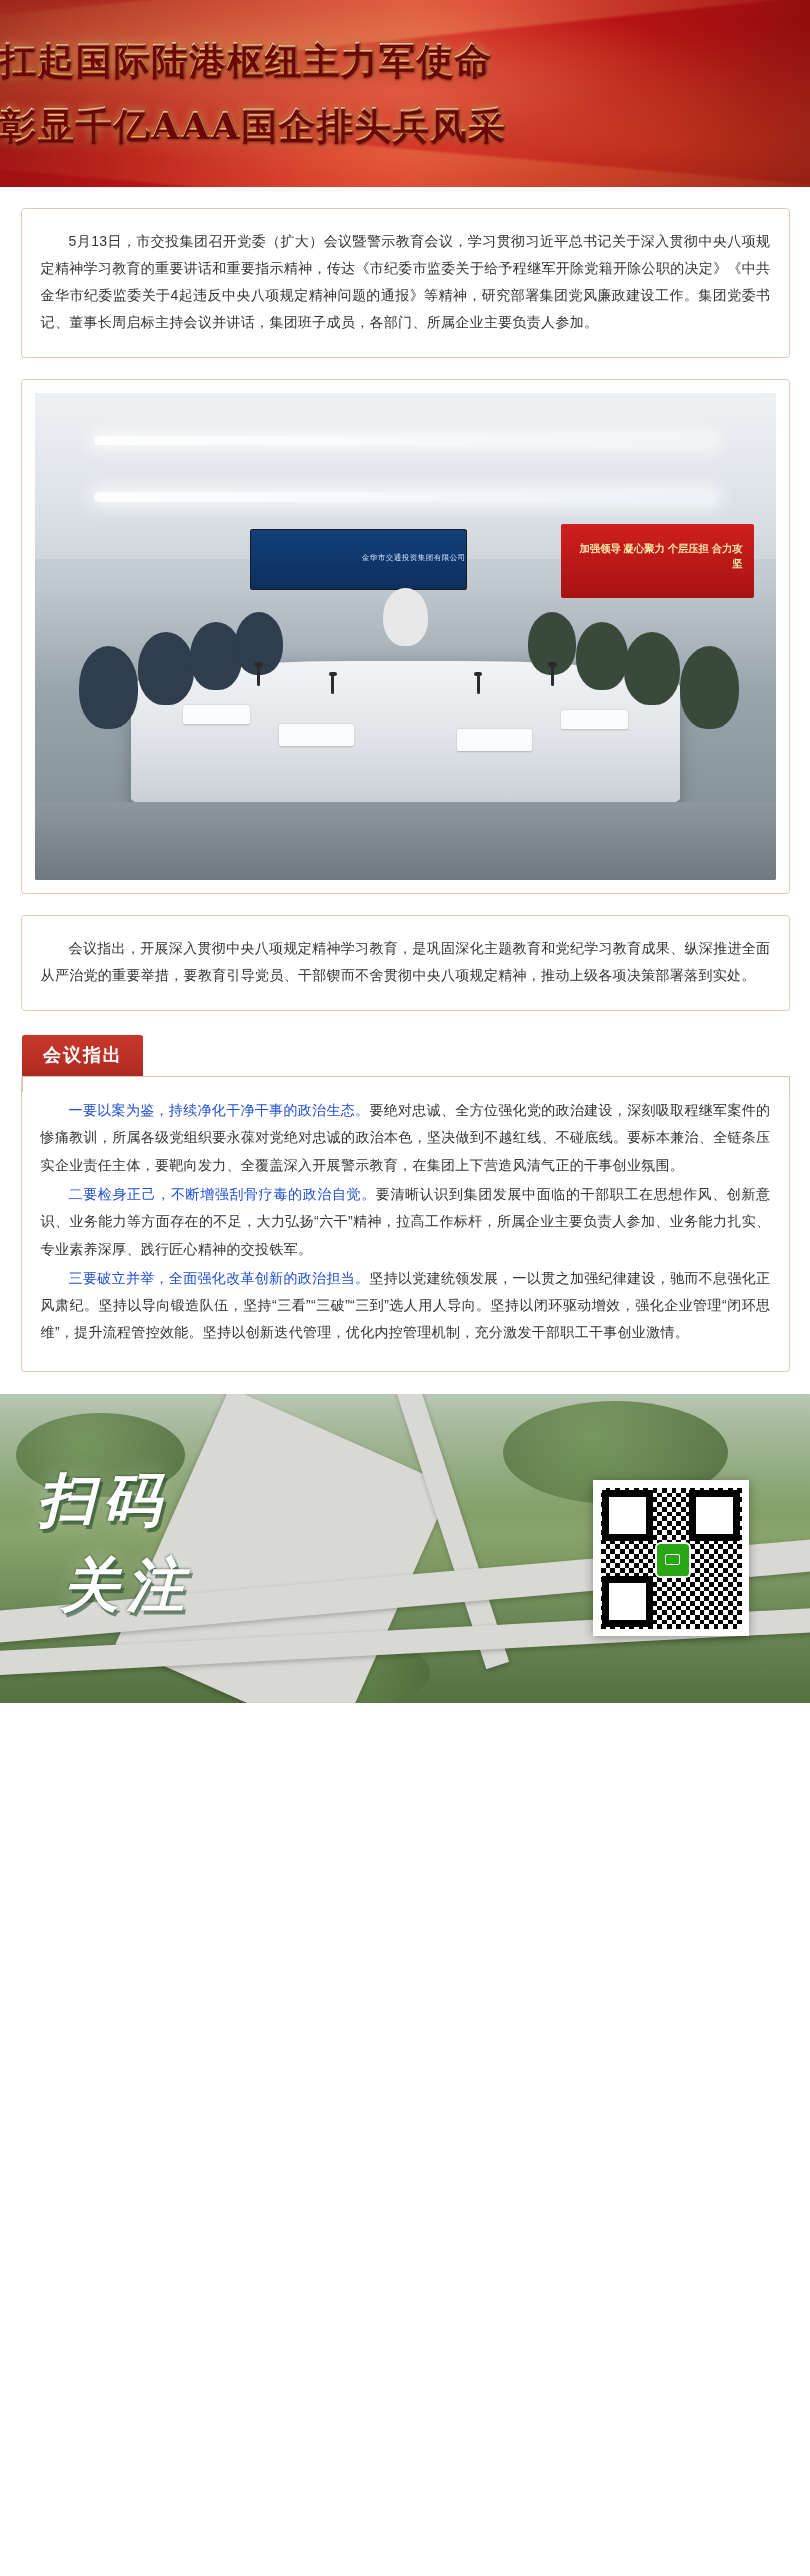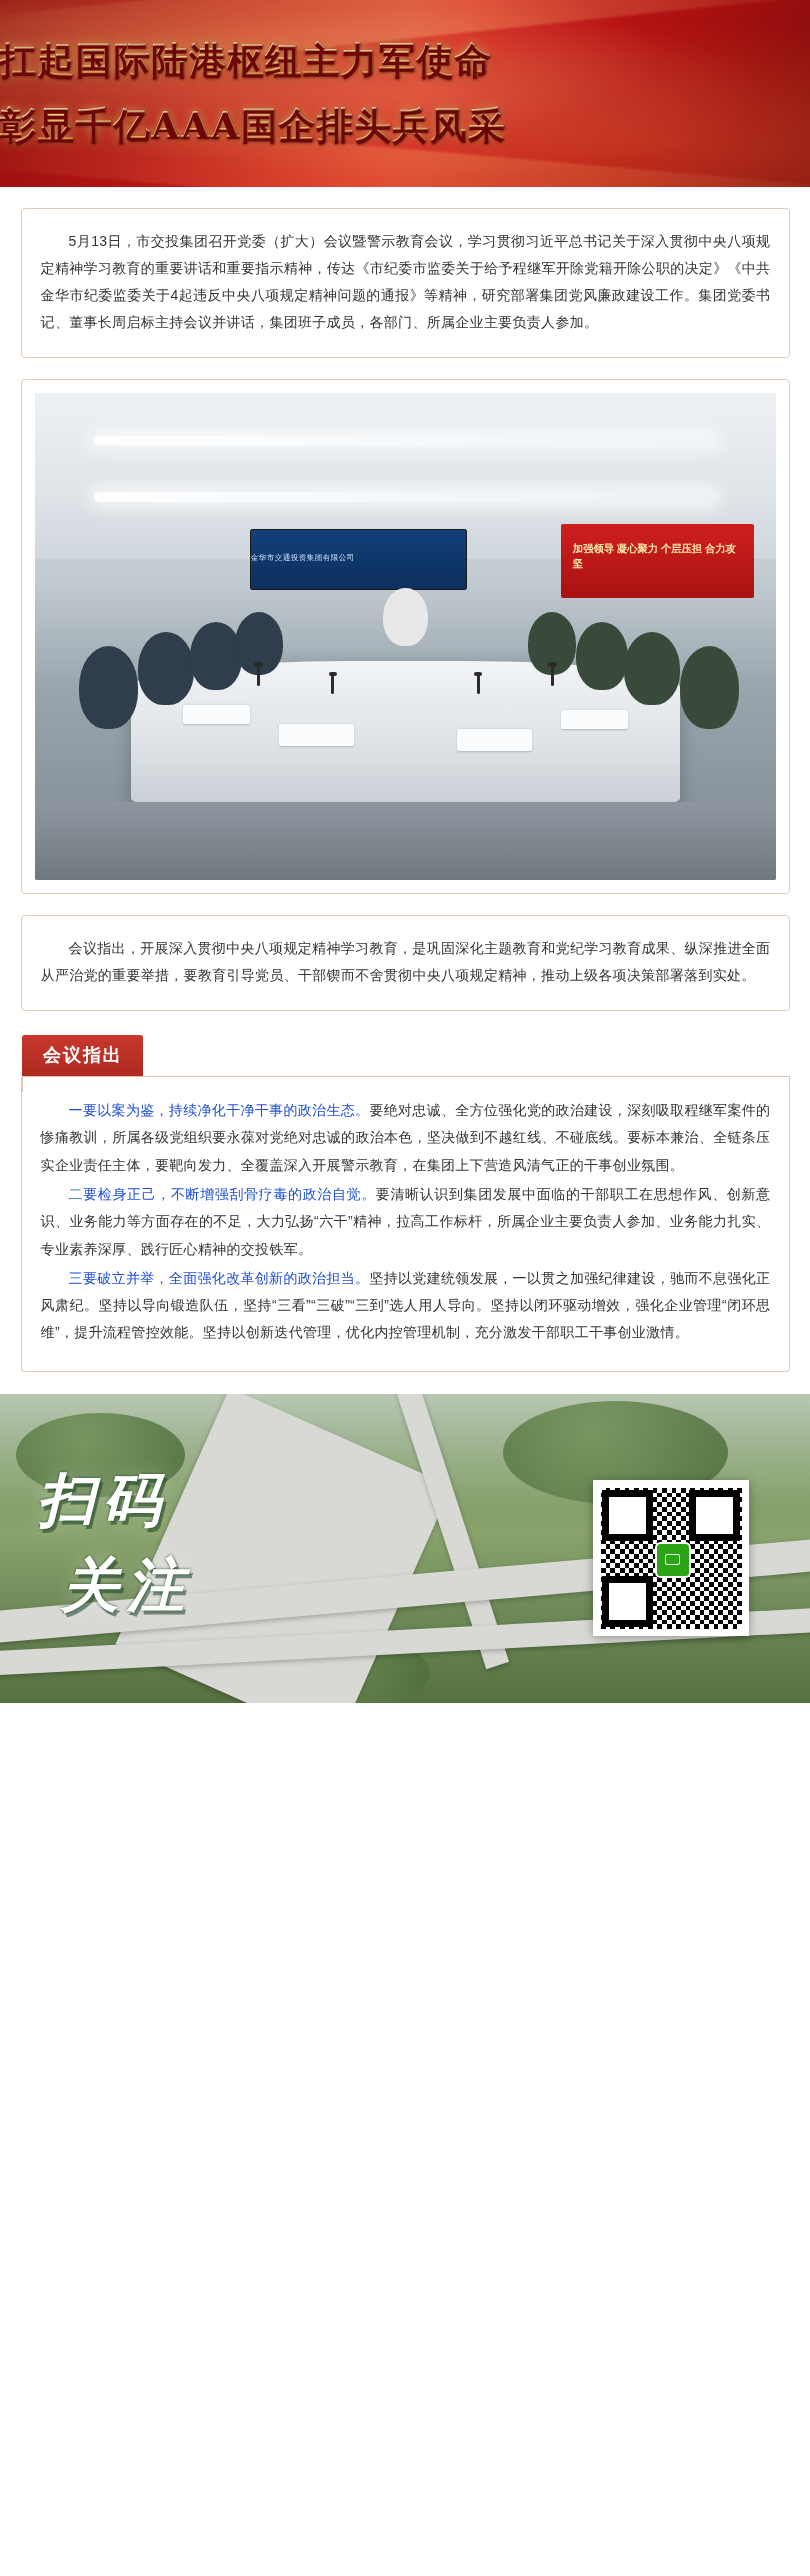--- a/index.html
+++ b/index.html
@@ -117,27 +117,28 @@
   .ph-ceiling:before{top:26%;}
   .ph-ceiling:after{top:60%;}
   
   .ph-screen{
     position:absolute;left:29%;top:28%;width:29%;height:12%;
     background:linear-gradient(180deg,#12407a,#0d2f5c);
     border:1.9px solid #1b1b1b;border-radius:1.9px;
   }
   .ph-screen span{
     position:absolute;left:0;right:0;top:38%;
-    text-align:left;color:#cfe2ff;font-size:7.5px;letter-spacing:0.5px;
+    text-align:right;color:#cfe2ff;font-size:7.5px;letter-spacing:0.5px;
   }
   
   .ph-redband{
     position:absolute;right:3%;top:27%;width:26%;height:15%;
     background:linear-gradient(180deg,#cf1f1f,#a81212);
     border-radius:1.9px;
+    text-align:right;
   }
   .ph-redband span{
     position:absolute;left:6%;right:6%;top:22%;
     color:#ffe9a8;font-size:10.3px;font-weight:bold;line-height:1.5;
   }
   
   .ph-wall{
     position:absolute;left:0;top:26%;width:100%;height:22%;
     background:linear-gradient(180deg,#cdd4da,#b9c2c9);
     z-index:-1;

